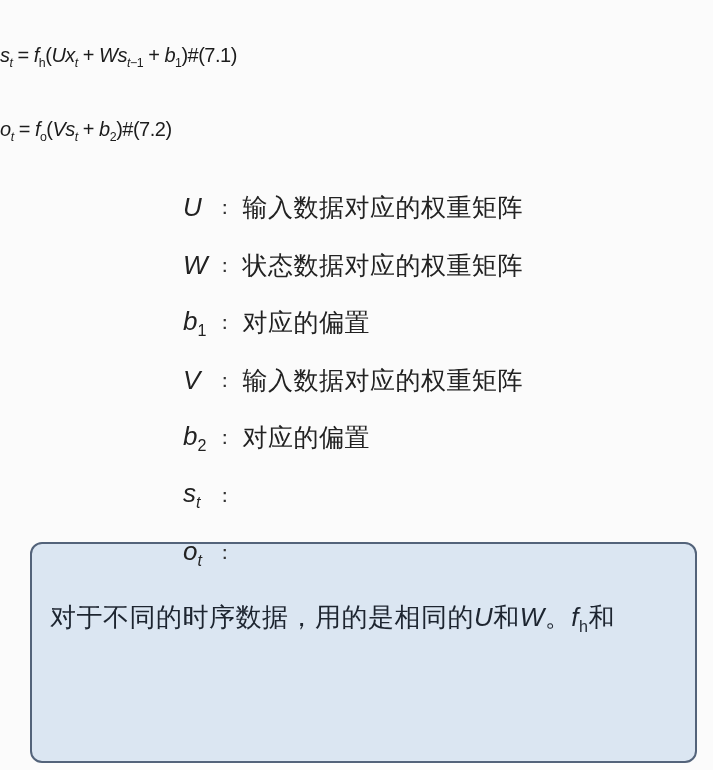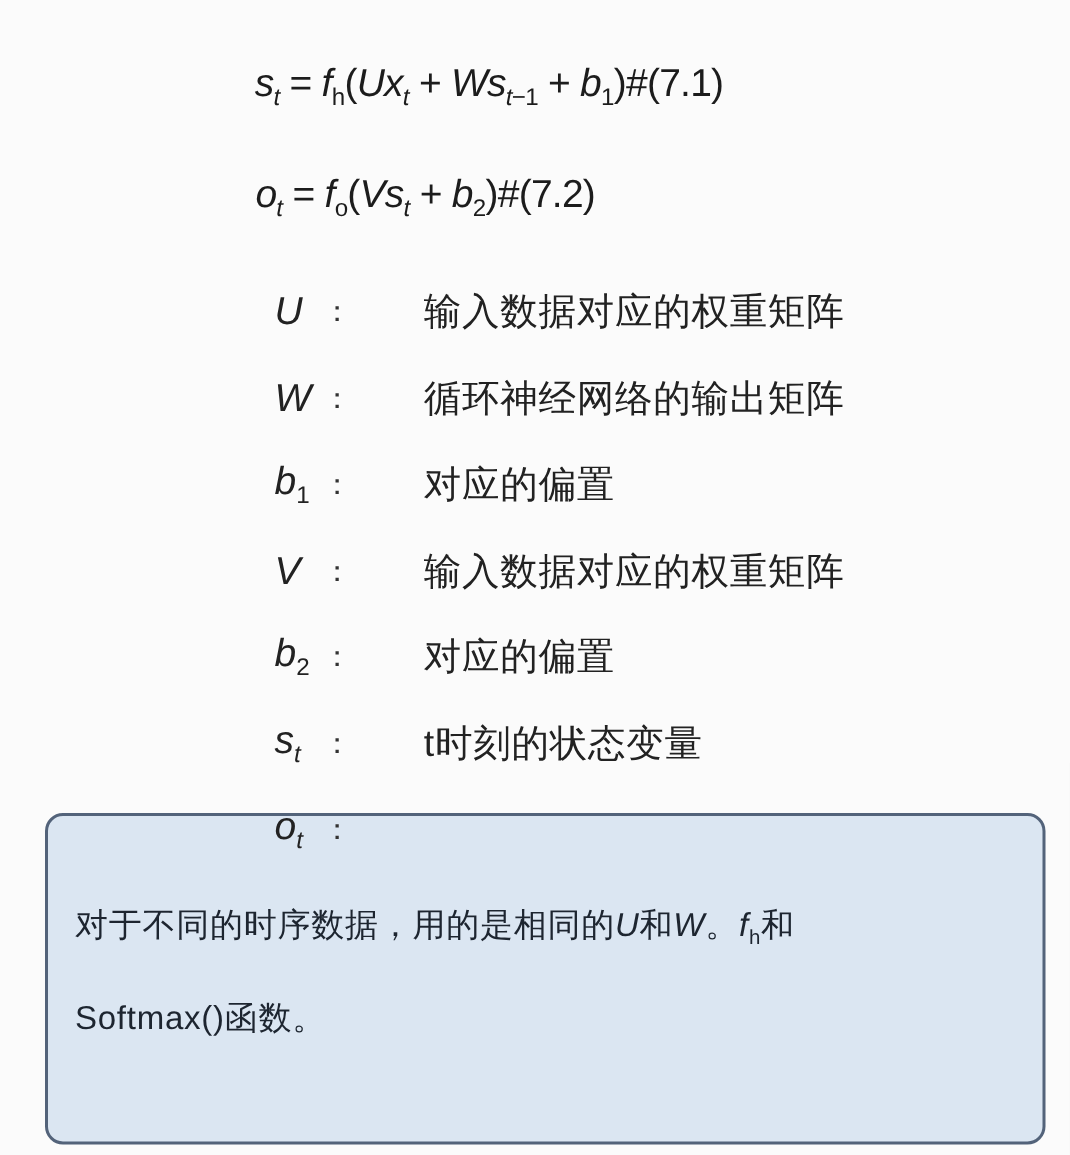--- a/index.html
+++ b/index.html
@@ -11,22 +11,22 @@
   }
   .page {
     position: relative;
     width: 713px; height: 770px;
     background: #fbfbfb;
     color: #1f1f1f;
   }
   .eq {
     position: absolute;
     left: 0;
-    text-align: center;
-    font-size: 26px;
+    text-align: left;
+    font-size: 20px;
     font-weight: 500;
     letter-spacing: -0.5px;
     color: #1c1c1c;
     white-space: pre;
   }
   .eq i { font-style: italic; }
   .eq sub { font-size: 0.62em; }
   #eq1 { top: 34px; width: 652px; line-height: 42px; }
   #eq2 { top: 108px; width: 567px; line-height: 42px; }
 
@@ -49,33 +49,33 @@
     font-size: 26px;
     font-weight: 500;
   }
   .def-row .term i { font-style: italic; }
   .def-row .term sub { font-size: 0.62em; }
   .def-row .colon {
     font-size: 0.78em;
     margin: 0 8px 0 2px;
     color: #333;
   }
-  .def-row .dtext { letter-spacing: 0.5px; margin-left: 40px; }
+  .def-row .dtext { letter-spacing: 0.5px; }
 
   .note {
     position: absolute;
     left: 30px; top: 542px;
     width: 667px; height: 221px;
     box-sizing: border-box;
     border-radius: 12px;
     padding: 46px 20px 0 18px;
     z-index: 1;
   }
   .note-line {
-    font-size: 22px;
+    font-size: 26px;
     line-height: 54px;
     color: #1d2530;
     white-space: pre;
     letter-spacing: 0.5px;
   }
   .note-line i { font-style: italic; }
   .note-line sub { font-size: 0.62em; }
 </style>
 </head>
 <body>
@@ -87,21 +87,21 @@
   <div class="defs" id="defs">
   <div class="def-row">
     <span class="term"><i>U</i></span>
     <span class="colon">：</span>
     <span class="dtext">输入数据对应的权重矩阵</span>
   </div>
 
   <div class="def-row">
     <span class="term"><i>W</i></span>
     <span class="colon">：</span>
-    <span class="dtext">循环神经网络的输出矩阵</span>
+    <span class="dtext">状态数据对应的权重矩阵</span>
   </div>
 
   <div class="def-row">
     <span class="term"><i>b</i><sub>1</sub></span>
     <span class="colon">：</span>
     <span class="dtext">对应的偏置</span>
   </div>
 
   <div class="def-row">
     <span class="term"><i>V</i></span>
@@ -111,26 +111,24 @@
 
   <div class="def-row">
     <span class="term"><i>b</i><sub>2</sub></span>
     <span class="colon">：</span>
     <span class="dtext">对应的偏置</span>
   </div>
 
   <div class="def-row">
     <span class="term"><i>s</i><sub><i>t</i></sub></span>
     <span class="colon">：</span>
-    <span class="dtext">t时刻的状态变量</span>
   </div>
 
   <div class="def-row">
     <span class="term"><i>o</i><sub><i>t</i></sub></span>
     <span class="colon">：</span>
   </div>
 </div>
 
   <div class="note" id="note" style="background: rgb(219, 230, 242); border: 2.5px solid rgb(83, 99, 122);">
       <div class="note-line">对于不同的时序数据，用的是相同的<i>U</i>和<i>W</i>。<i>f</i><sub>h</sub>和</div>
-      <div class="note-line">Softmax()函数。</div>
     </div>
 </div>
 
 </body></html>

